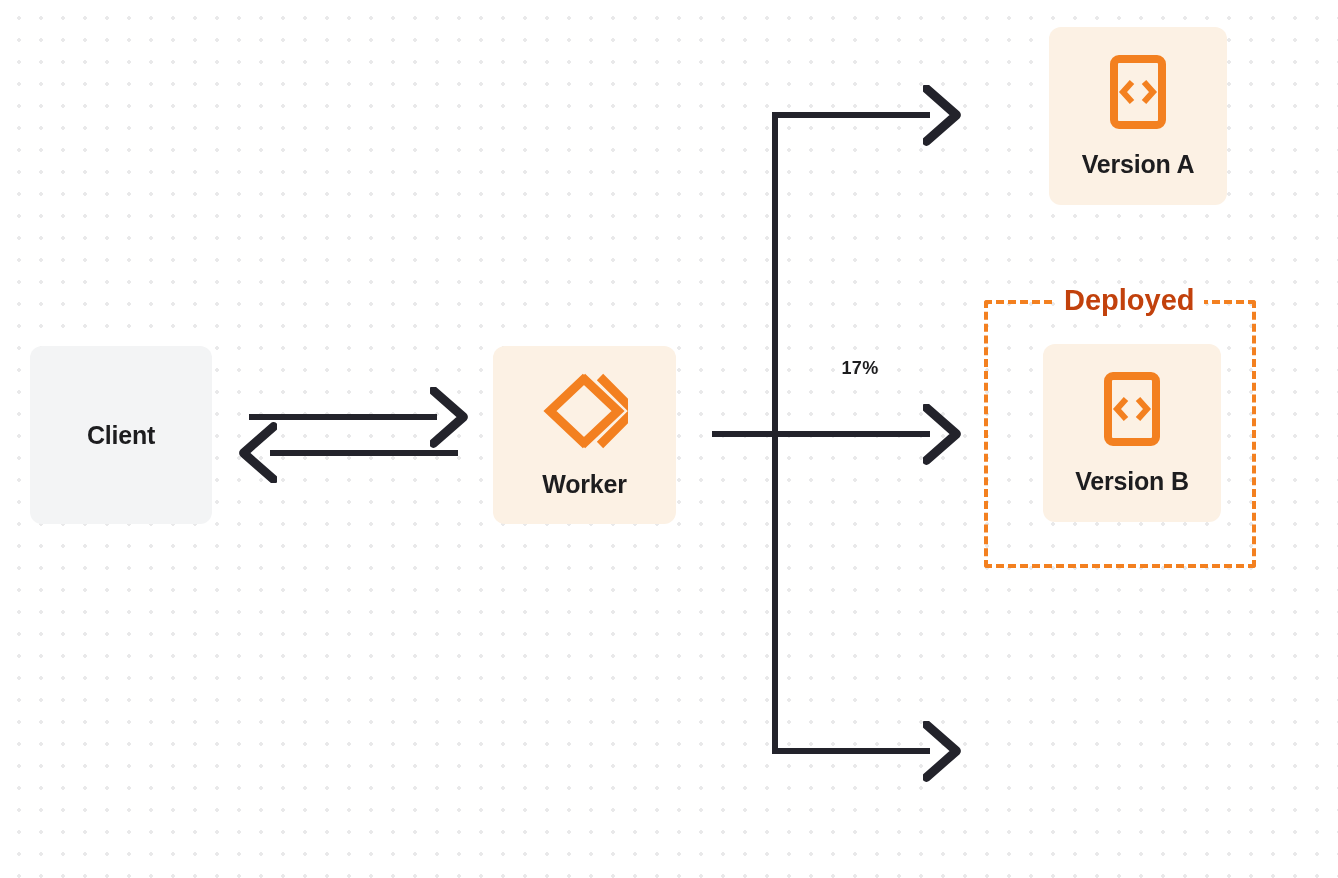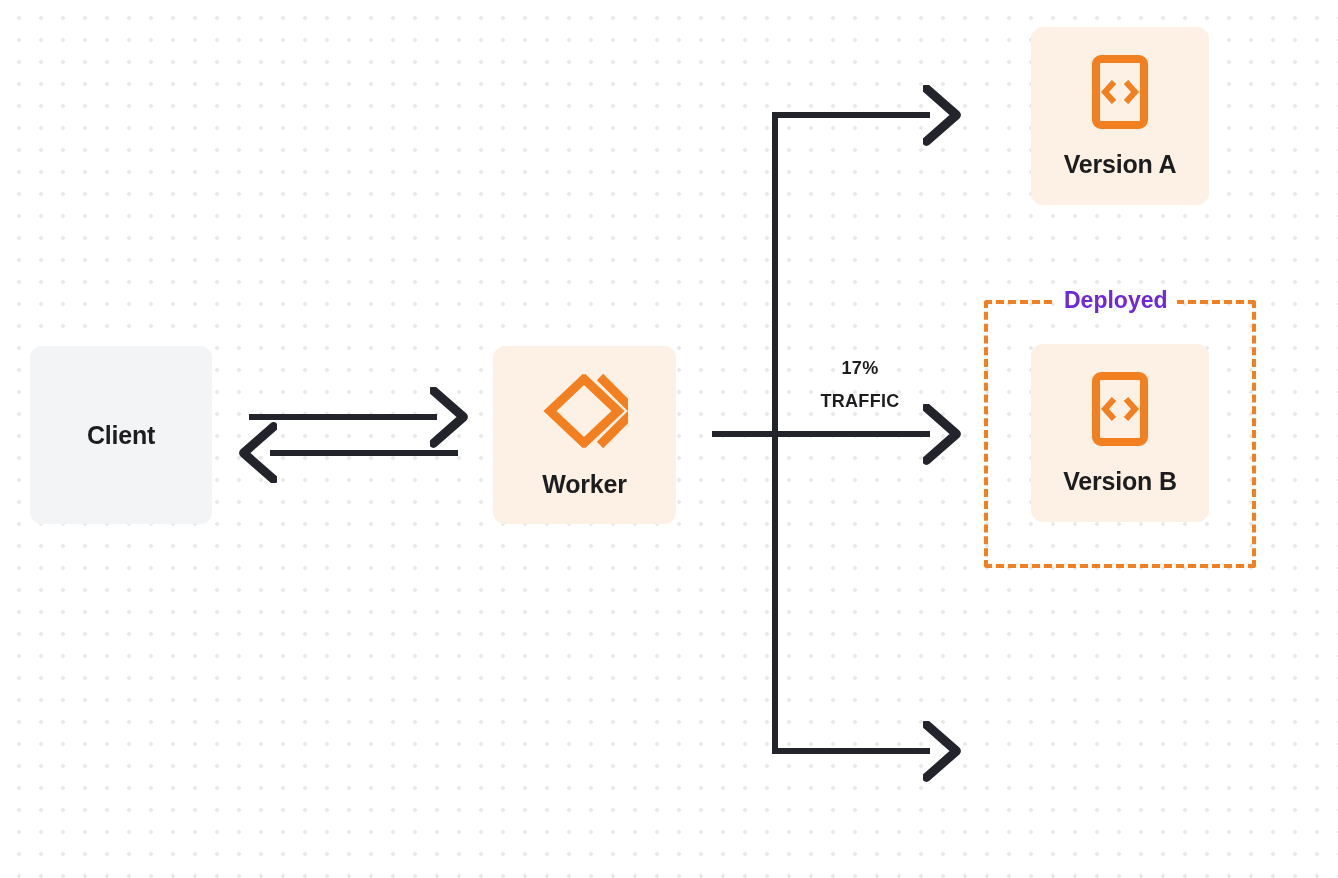--- a/index.html
+++ b/index.html
@@ -57,42 +57,42 @@
   #worker-node .node-label { font-size: 25px; margin-top: 20px; }
 
   
   .version-node {
     width: 178px;
     height: 178px;
     background: #fcf1e4;
     left: 1031px;
   }
   .version-node .node-label { font-size: 25px; margin-top: 20px; }
-  #version-a-node { top: 27px; }
-  #version-b-node { top: 344px; }
+  #version-a-node { top: 27px; margin-left: 18px; }
+  #version-b-node { top: 344px; margin-left: 12px; }
   #version-c-node { top: 661px; }
 
   
   #deployed-group {
     position: absolute;
     left: 984px;
     top: 300px;
     width: 272px;
     height: 268px;
     border: 4px dashed #f38020;
     border-radius: 3px;
     box-sizing: border-box;
   }
   #deployed-label {
     position: absolute;
     left: 1055px;
     top: 285px;
-    font-size: 23px;
+    font-size: 29px;
     font-weight: bold;
-    color: #6d28d9;
+    color: #c2410c;
     background: #ffffff;
     padding: 0 9px;
     line-height: 30px;
     white-space: nowrap;
   }
 
   
   #traffic-label {
     position: absolute;
     left: 782px;
@@ -152,21 +152,20 @@
       <path d="M712,434 L930,434" fill="none" stroke="#23232b" stroke-width="6" stroke-linecap="butt" marker-end="url(#arrowRight)"></path>
     </g>
 
     <g>
       <path d="M772,751 L930,751" fill="none" stroke="#23232b" stroke-width="6" stroke-linecap="butt" marker-end="url(#arrowRight)"></path>
     </g>
   </svg>
 
   <div id="traffic-label">
     <div>17%</div>
-    <div>TRAFFIC</div>
   </div>
 
   <div class="node" id="client-node">
     <span class="node-label">Client</span>
   </div>
 
   <div class="node" id="worker-node">
     <span>
       <svg class="icon-svg" width="86" height="78" viewBox="0 0 86 78" xmlns="http://www.w3.org/2000/svg">
 

